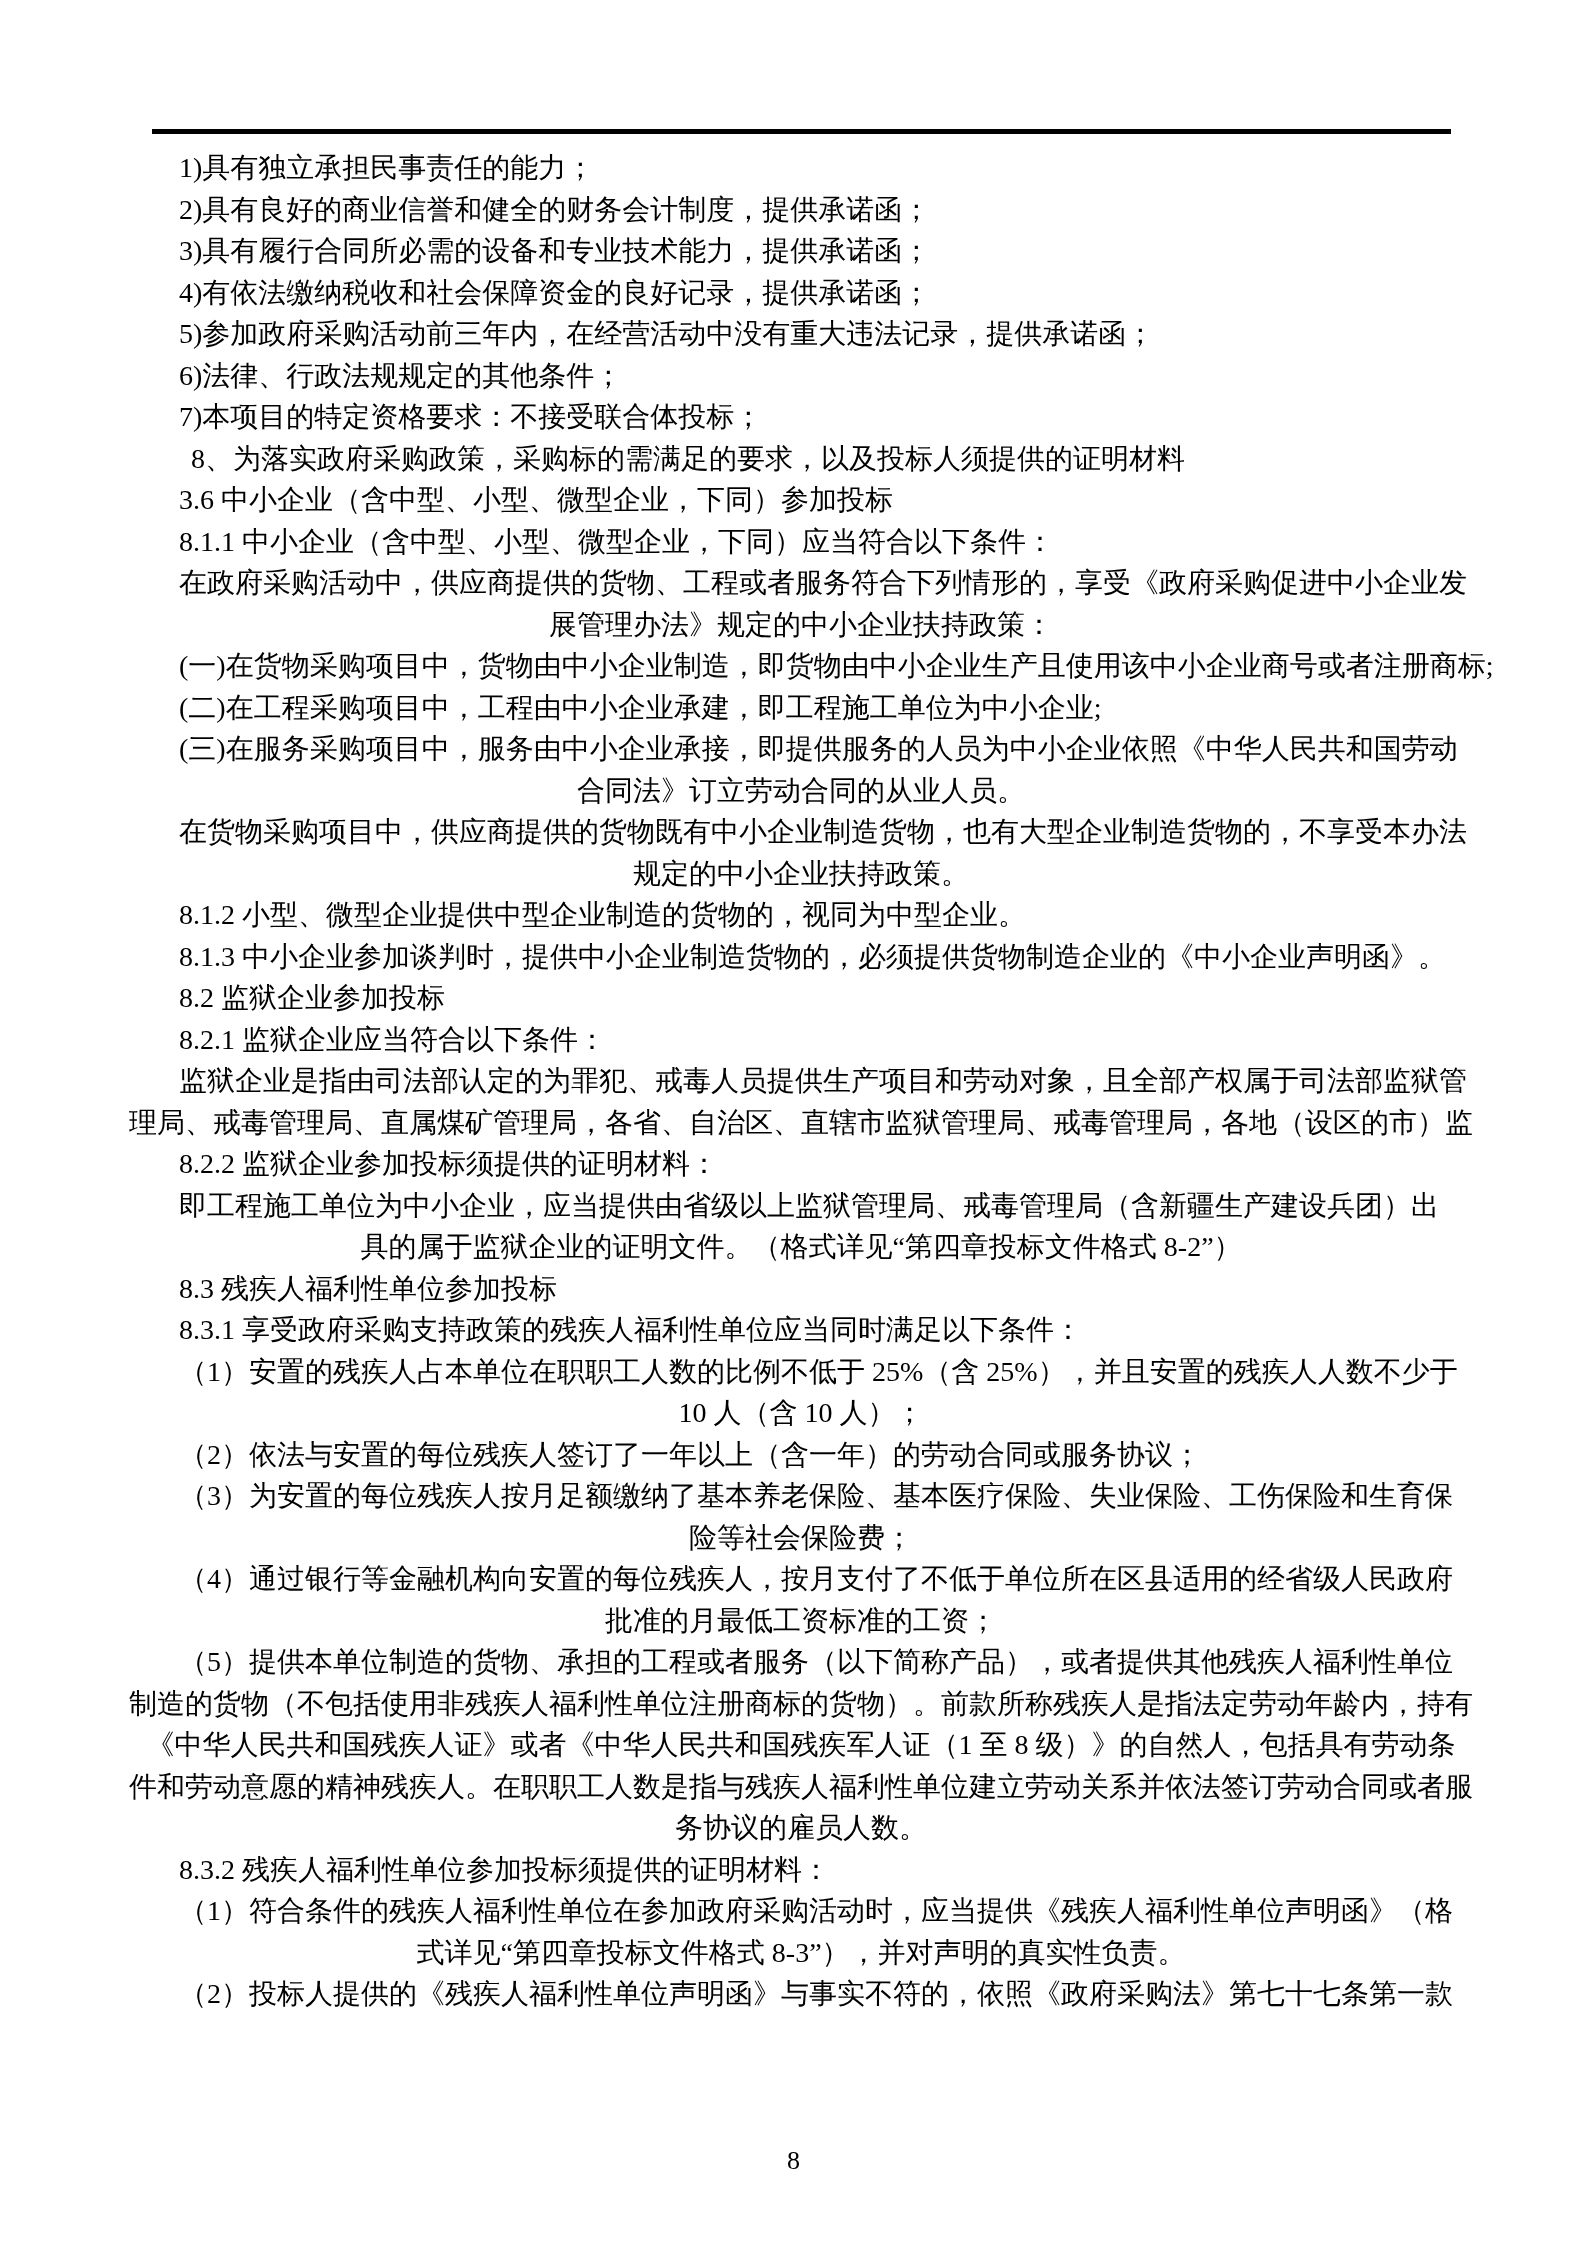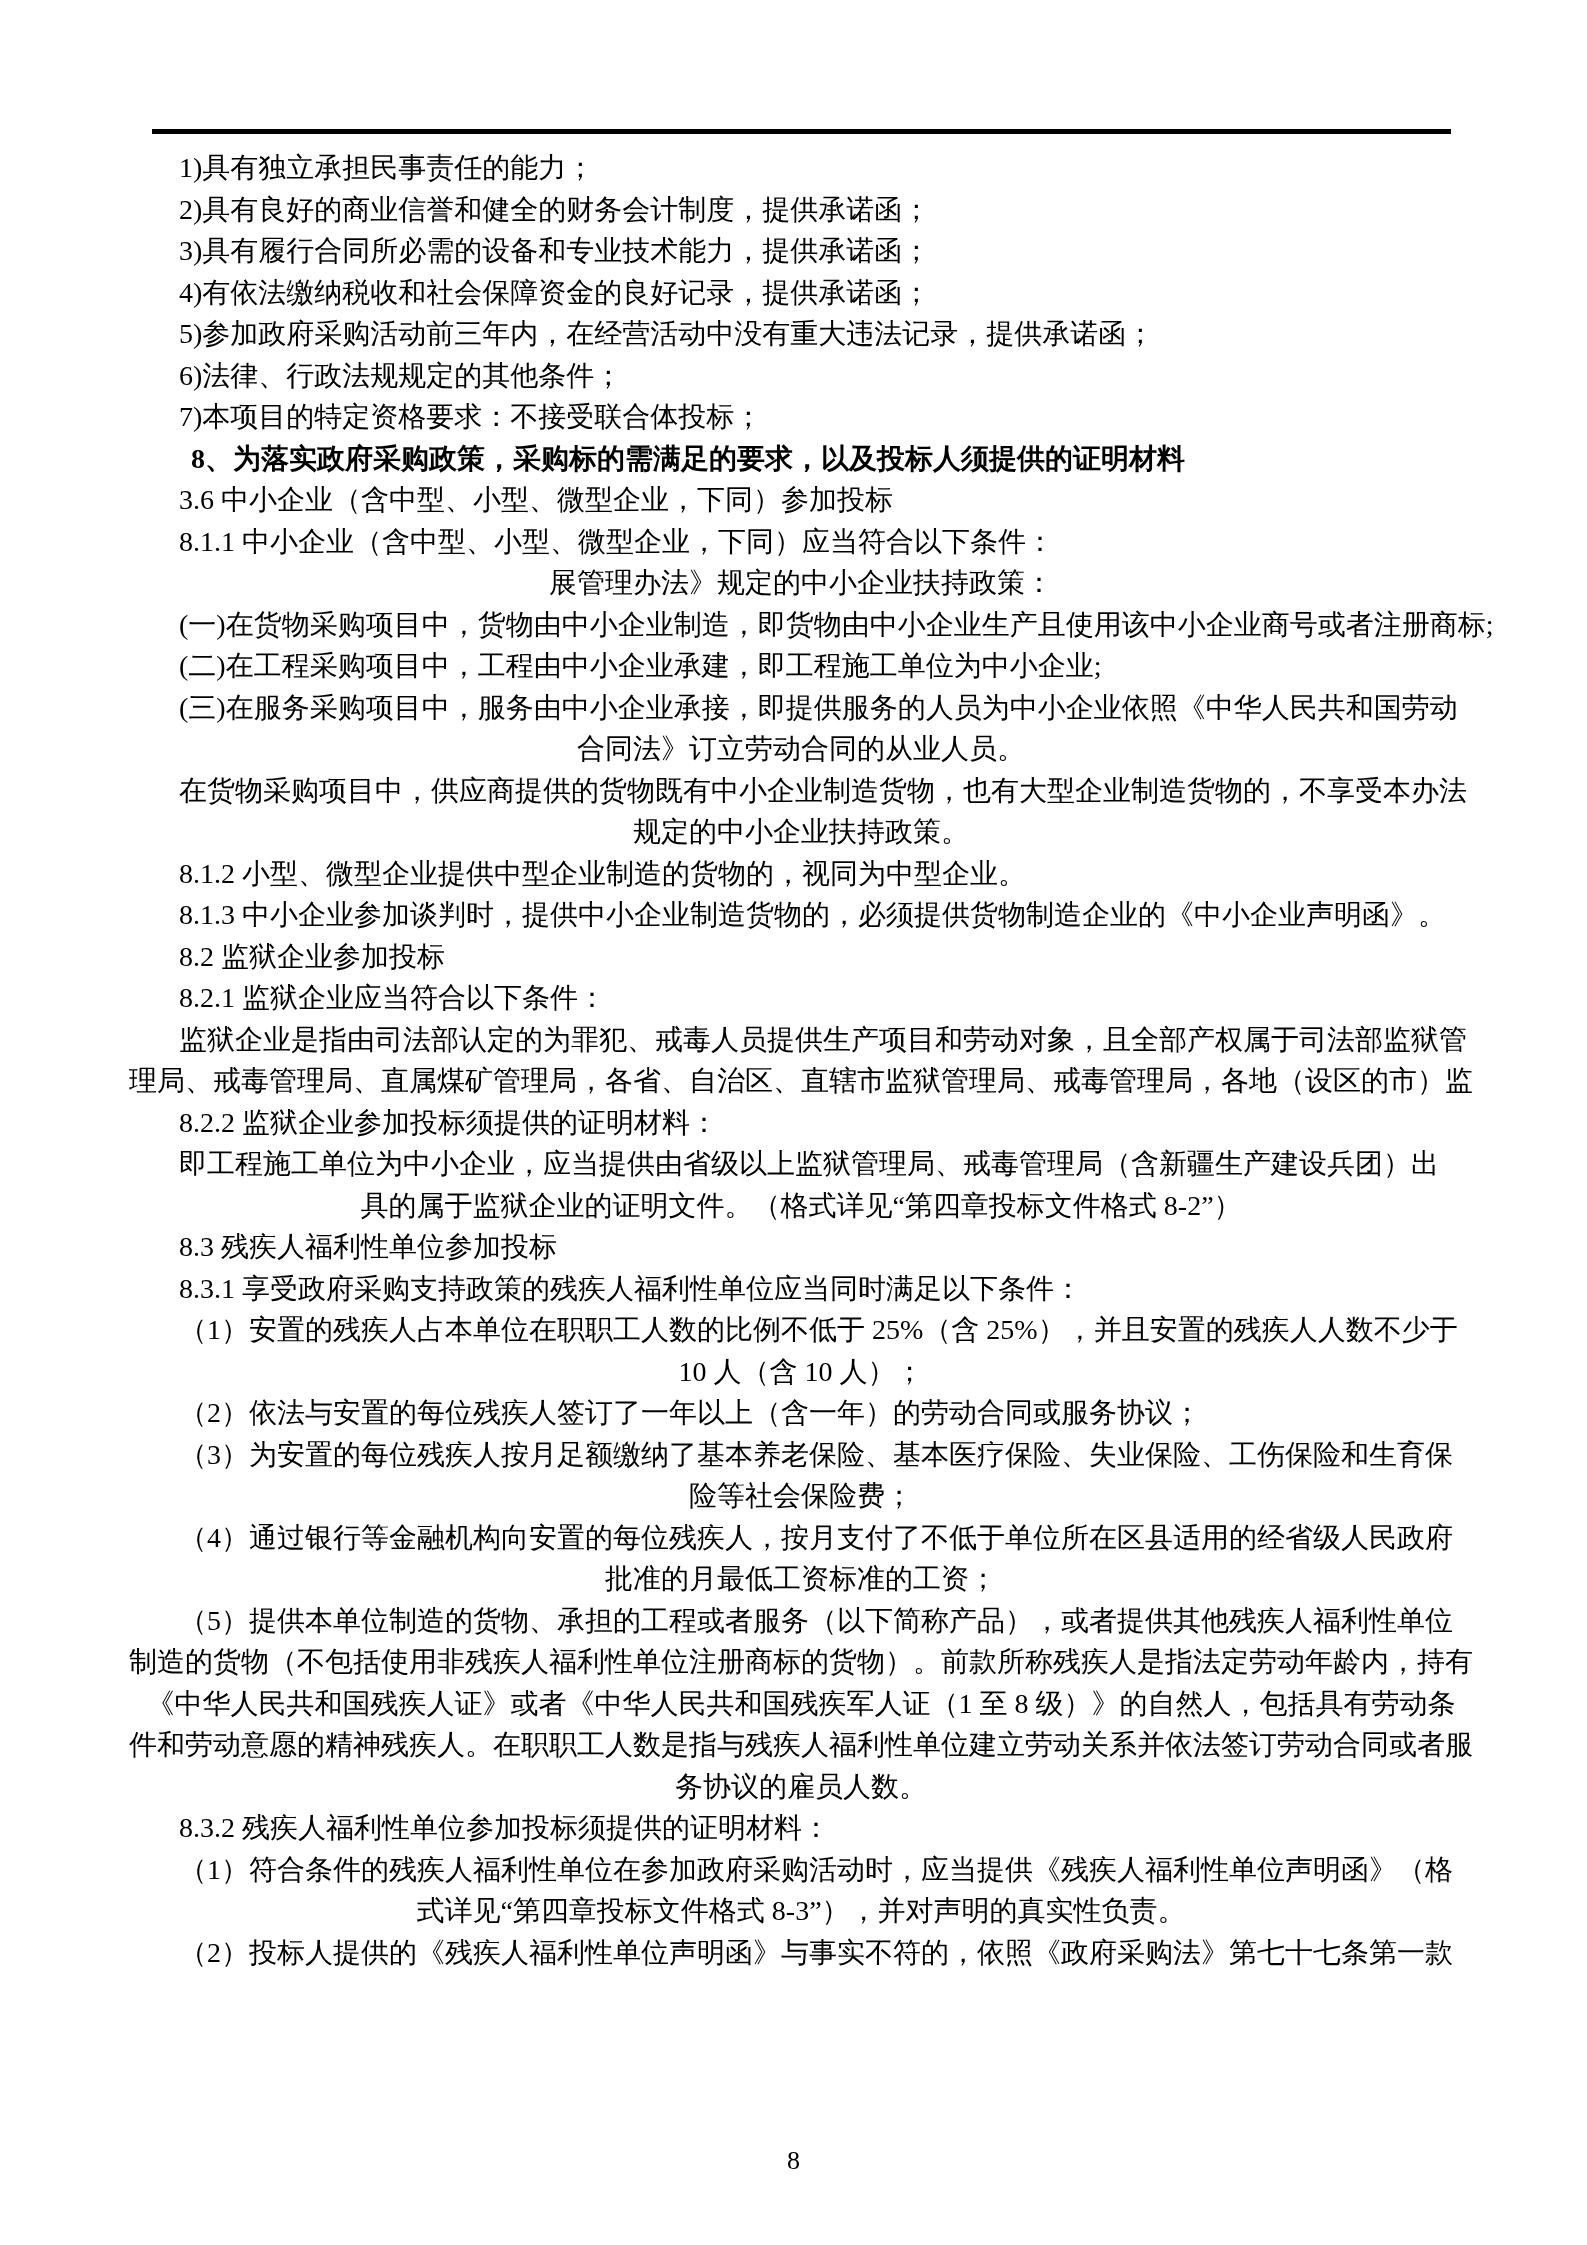--- a/index.html
+++ b/index.html
@@ -31,21 +31,21 @@
     width: 1352px;
   }
   .line {
     font-size: 28px;
     line-height: 41.5px;
     white-space: nowrap;
     letter-spacing: 0;
   }
   .style-indent  { padding-left: 54px; }
   .style-flush   { padding-left: 0; text-align: center; }
-  .style-heading { padding-left: 66px; font-weight: bold; }
+  .style-heading { padding-left: 66px; font-weight: normal; }
   .page-number {
     position: absolute;
     left: 0;
     top: 2146px;
     width: 1587px;
     text-align: center;
     font-size: 26px;
     line-height: 30px;
   }
 </style>
@@ -58,20 +58,21 @@
       <div class="line style-indent">1)具有独立承担民事责任的能力；</div>
       <div class="line style-indent">2)具有良好的商业信誉和健全的财务会计制度，提供承诺函；</div>
       <div class="line style-indent">3)具有履行合同所必需的设备和专业技术能力，提供承诺函；</div>
       <div class="line style-indent">4)有依法缴纳税收和社会保障资金的良好记录，提供承诺函；</div>
       <div class="line style-indent">5)参加政府采购活动前三年内，在经营活动中没有重大违法记录，提供承诺函；</div>
       <div class="line style-indent">6)法律、行政法规规定的其他条件；</div>
       <div class="line style-indent">7)本项目的特定资格要求：不接受联合体投标；</div>
       <div class="line style-heading">8、为落实政府采购政策，采购标的需满足的要求，以及投标人须提供的证明材料</div>
       <div class="line style-indent">3.6 中小企业（含中型、小型、微型企业，下同）参加投标</div>
       <div class="line style-indent">8.1.1 中小企业（含中型、小型、微型企业，下同）应当符合以下条件：</div>
+      <div class="line style-indent">在政府采购活动中，供应商提供的货物、工程或者服务符合下列情形的，享受《政府采购促进中小企业发</div>
       <div class="line style-flush">展管理办法》规定的中小企业扶持政策：</div>
       <div class="line style-indent">(一)在货物采购项目中，货物由中小企业制造，即货物由中小企业生产且使用该中小企业商号或者注册商标;</div>
       <div class="line style-indent">(二)在工程采购项目中，工程由中小企业承建，即工程施工单位为中小企业;</div>
       <div class="line style-indent">(三)在服务采购项目中，服务由中小企业承接，即提供服务的人员为中小企业依照《中华人民共和国劳动</div>
       <div class="line style-flush">合同法》订立劳动合同的从业人员。</div>
       <div class="line style-indent">在货物采购项目中，供应商提供的货物既有中小企业制造货物，也有大型企业制造货物的，不享受本办法</div>
       <div class="line style-flush">规定的中小企业扶持政策。</div>
       <div class="line style-indent">8.1.2 小型、微型企业提供中型企业制造的货物的，视同为中型企业。</div>
       <div class="line style-indent">8.1.3 中小企业参加谈判时，提供中小企业制造货物的，必须提供货物制造企业的《中小企业声明函》。</div>
       <div class="line style-indent">8.2 监狱企业参加投标</div>

